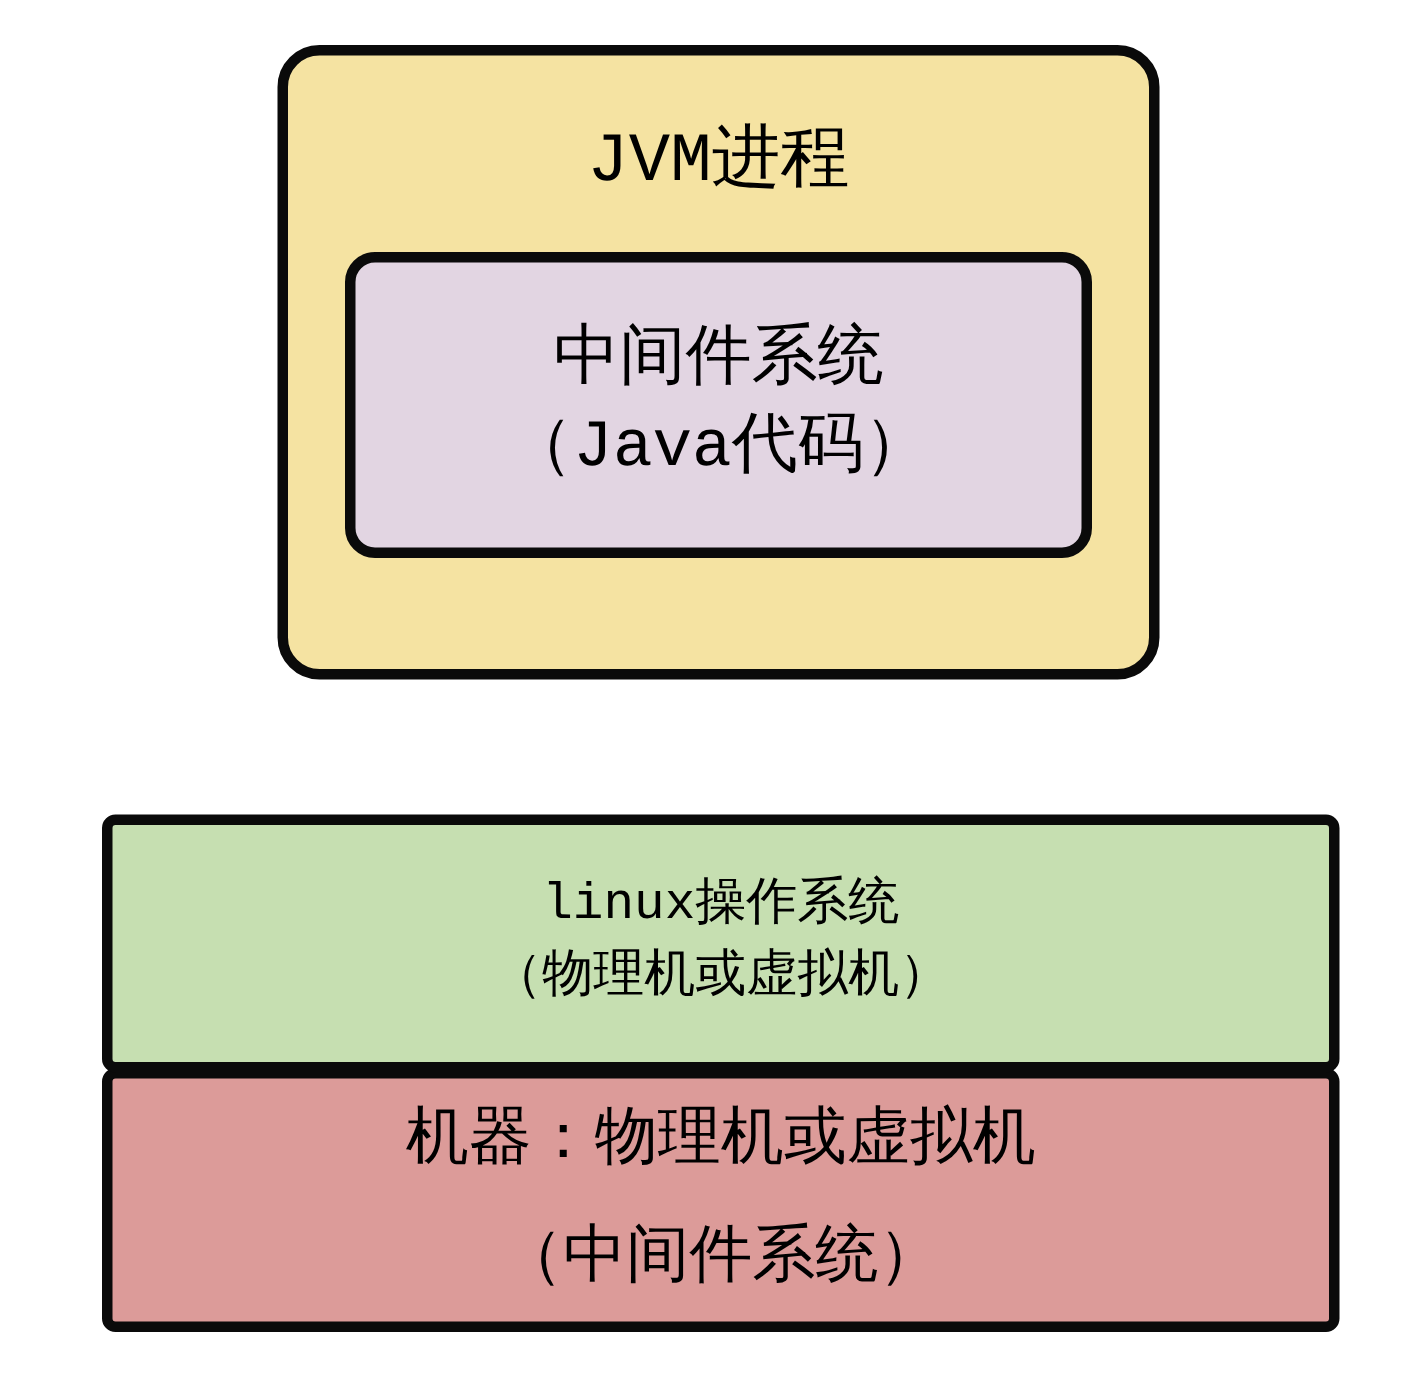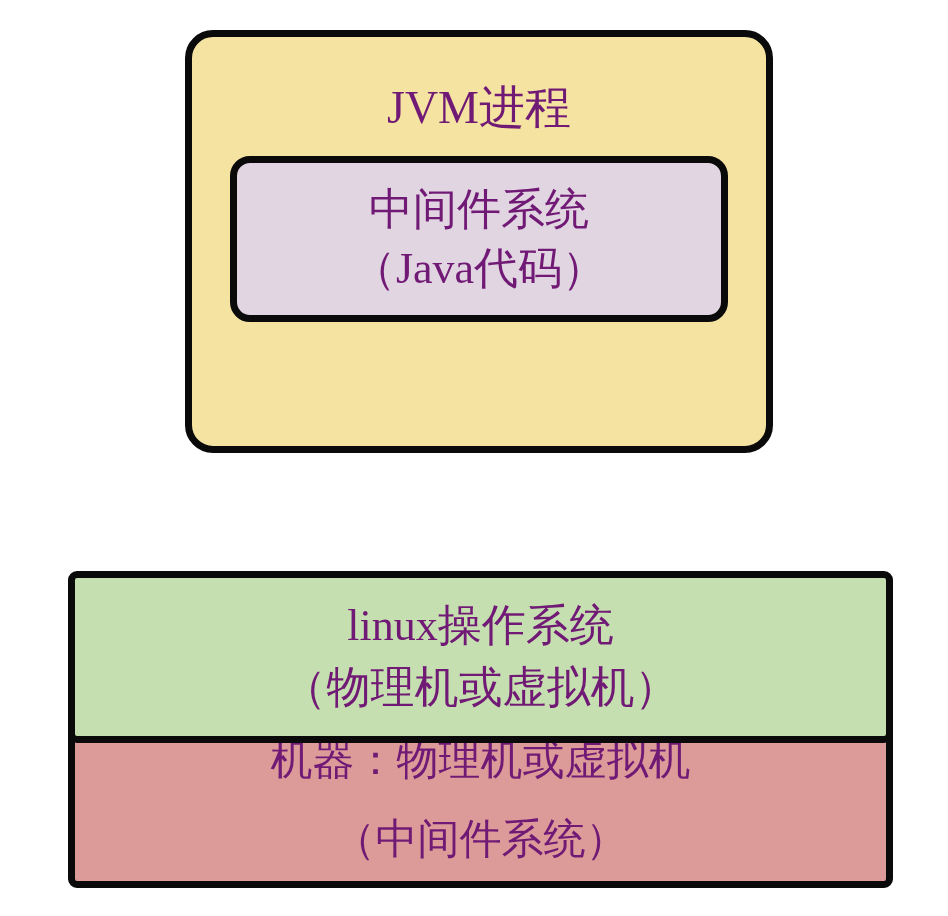--- a/index.html
+++ b/index.html
@@ -5,62 +5,61 @@
   html, body {
     margin: 0;
     padding: 0;
     background: #ffffff;
   }
   .canvas {
     position: relative;
     width: 948px;
     height: 916px;
     background: #ffffff;
-    font-family: Liberation Serif, serif;
-    color: #701a75;
+    font-family: Liberation Mono, monospace;
+    color: #000000;
     overflow: hidden;
   }
   .box {
     position: absolute;
     box-sizing: border-box;
     border: 7px solid #0a0a0a;
     text-align: center;
   }
   .box-jvm {
     left: 185px; top: 30px;
     width: 588px; height: 423px;
     border-radius: 28px;
     padding-top: 46px;
     font-size: 46px;
     line-height: 1.1;
   }
   .box-middleware {
-    left: 230px; top: 156px;
-    width: 498px; height: 166px;
+    left: 230px; top: 168px;
+    width: 498px; height: 204px;
     border-radius: 20px;
     display: flex;
     flex-direction: column;
     align-items: center;
     justify-content: center;
     font-size: 44px;
     line-height: 1.35;
     text-align: right;
   }
   .box-os {
     left: 68px; top: 543px;
     width: 825px; height: 172px;
     border-radius: 9px;
     display: flex;
     flex-direction: column;
     align-items: center;
     justify-content: center;
-    font-size: 44px;
+    font-size: 34px;
     line-height: 1.4;
     z-index: 1;
-    margin-top: 28px;
   }
   .box-machine {
     left: 68px; top: 712px;
     width: 825px; height: 176px;
     border-radius: 9px;
     display: flex;
     flex-direction: column;
     align-items: center;
     justify-content: center;
     font-size: 42px;

